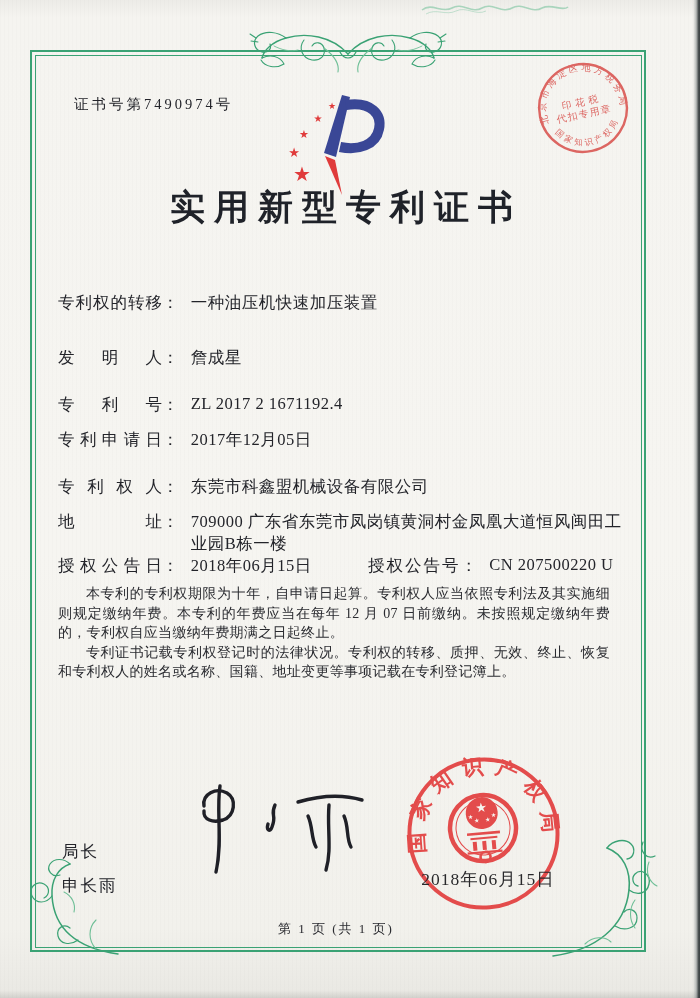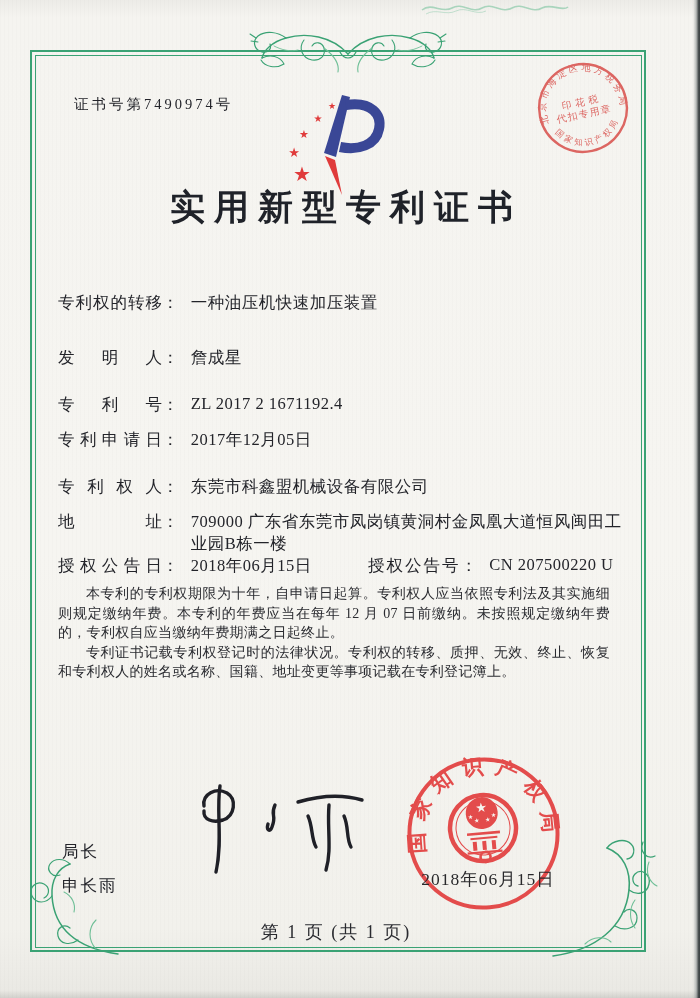--- a/index.html
+++ b/index.html
@@ -23,21 +23,21 @@
   .row{position:absolute;left:58px;font-size:16.5px;color:#23242a;white-space:nowrap;}
   .flabel{display:inline-block;width:104px;text-align:justify;text-align-last:justify;vertical-align:top;}
   .colon{display:inline-block;vertical-align:top;}
   .fvalue{display:inline-block;margin-left:8px;letter-spacing:0.5px;vertical-align:top;}
   .fvalue.wrap{white-space:normal;width:432px;line-height:22px;}
   .paras{position:absolute;left:58px;top:584px;width:552px;font-size:14px;line-height:19.5px;
         color:#2a2b30;text-align:justify;letter-spacing:0.3px;}
   .paras p{margin:0;text-indent:2em;}
   .signer{position:absolute;left:62px;top:806px;font-size:16.5px;color:#23242a;letter-spacing:2px;line-height:34px;margin-top:29px;}
   .footer{position:absolute;left:30px;top:920px;width:612px;text-align:center;
-        font-size:18px;letter-spacing:2px;color:#2a2b30;}
+        font-size:13px;letter-spacing:2px;color:#2a2b30;}
   svg{overflow:visible;}
   .stamp-wrap{position:absolute;left:527px;top:52px;width:112px;height:112px;transform:rotate(-12deg);opacity:0.88;}
   .seal-wrap{position:absolute;left:406px;top:756px;width:155px;height:155px;opacity:0.94;}
   .sig-wrap{position:absolute;left:182px;top:772px;width:200px;height:110px;}
   .logo-wrap{position:absolute;left:282px;top:93px;width:110px;height:105px;}
 </style>
 </head>
 <body>
 
 <div class="page">

